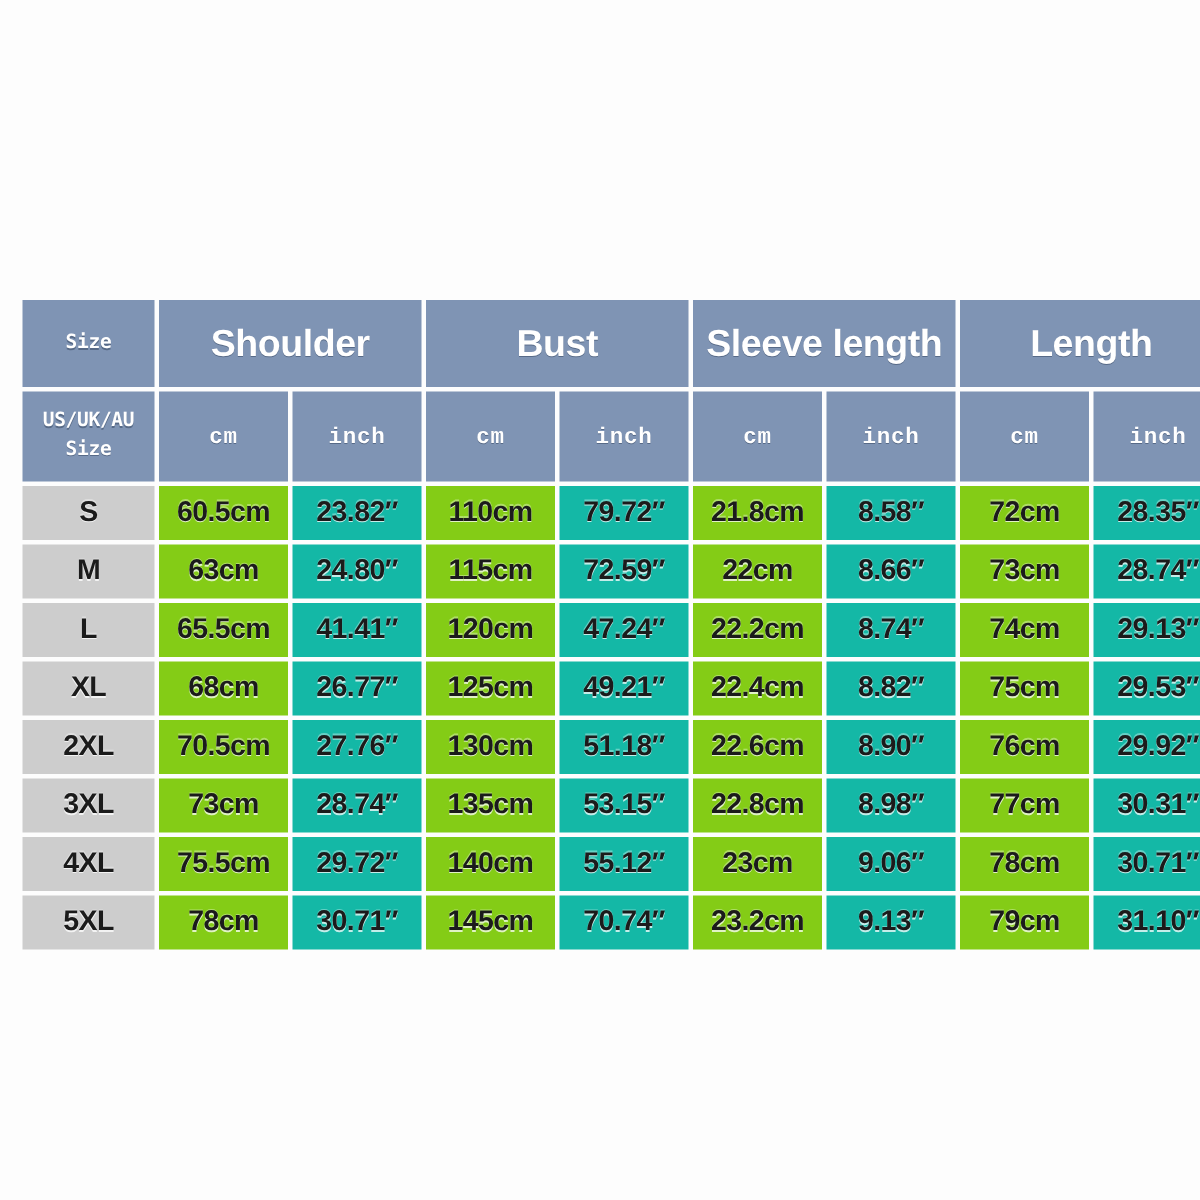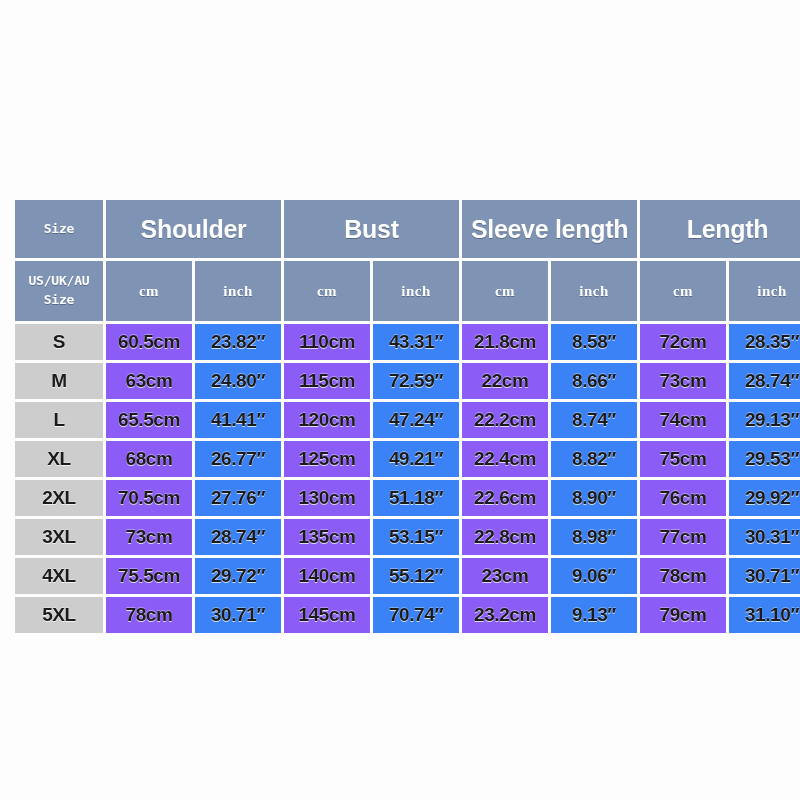--- a/index.html
+++ b/index.html
@@ -48,21 +48,21 @@
   th.grp {
     height: 50px;
     font-family: "Liberation Sans", sans-serif;
     font-size: 25px;
     letter-spacing: -0.3px;
     text-shadow: 0 1px 0 rgba(40,55,80,0.45);
   }
 
   th.sub {
     height: 52px;
-    font-family: Liberation Serif, serif;
+    font-family: Liberation Mono, monospace;
     font-size: 15px;
     letter-spacing: 0.5px;
     text-shadow: 0 1px 0 rgba(40,55,80,0.45);
   }
 
   th.sizehead {
     font-family: "DejaVu Sans Mono", "Liberation Mono", monospace;
     font-size: 13px;
     line-height: 1.45;
     letter-spacing: -0.2px;
@@ -77,22 +77,22 @@
     border: 0;
     font-family: "Liberation Sans", sans-serif;
     font-size: 19px;
     font-weight: bold;
     color: #1b1b1b;
     letter-spacing: -0.4px;
     text-shadow: 0 1px 0 rgba(255,255,255,0.75), 0 -1px 0 rgba(255,255,255,0.35);
   }
 
   td.size-cell { background: #cdcdcd; }
-  td.cm-cell   { background: #8b5cf6; margin-left: 36px; }
-  td.in-cell   { background: #3b82f6; }
+  td.cm-cell   { background: #84cc16; margin-left: 36px; }
+  td.in-cell   { background: #14b8a6; }
 
   
   col.c-size { width: 88px; }
   col.c-cm   { width: 86px; }
   col.c-in   { width: 86px; }
 </style>
 </head>
 <body>
 
 <div id="page">
@@ -131,21 +131,21 @@
           <th class="sub">cm</th>
           <th class="sub">inch</th>
         </tr>
       </thead>
       <tbody id="chart-body">
           <tr>
             <td class="size-cell">S</td>
             <td class="cm-cell">60.5cm</td>
             <td class="in-cell">23.82″</td>
             <td class="cm-cell">110cm</td>
-            <td class="in-cell">43.31″</td>
+            <td class="in-cell">79.72″</td>
             <td class="cm-cell">21.8cm</td>
             <td class="in-cell">8.58″</td>
             <td class="cm-cell">72cm</td>
             <td class="in-cell">28.35″</td>
           </tr>
           <tr>
             <td class="size-cell">M</td>
             <td class="cm-cell">63cm</td>
             <td class="in-cell">24.80″</td>
             <td class="cm-cell">115cm</td>

